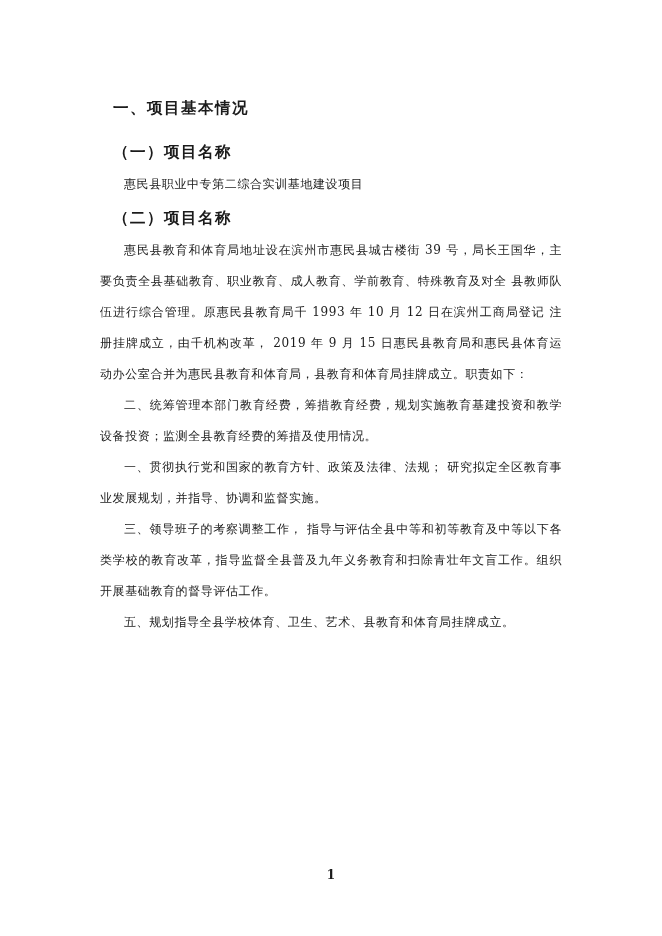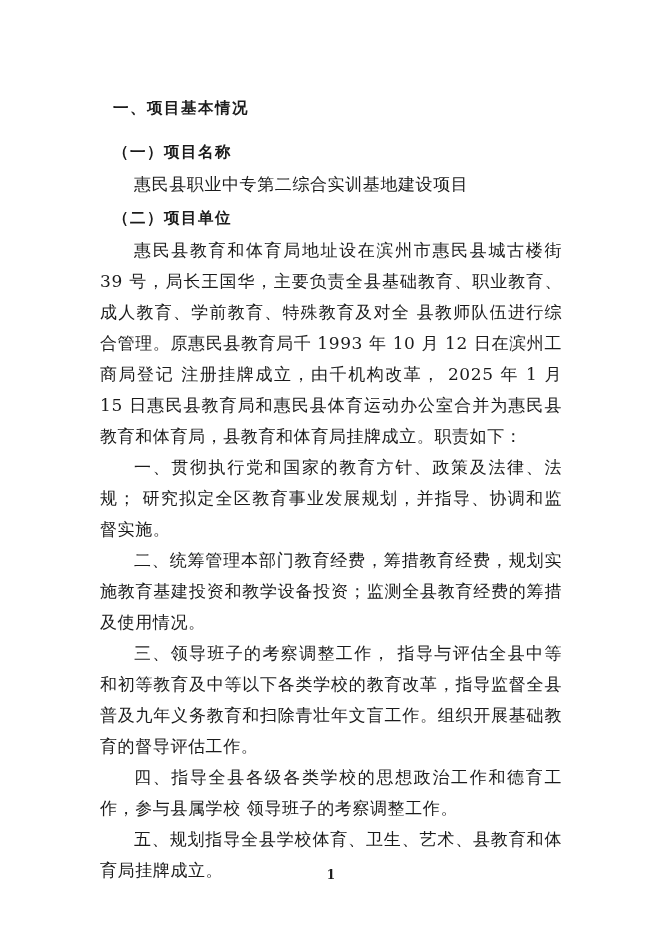--- a/index.html
+++ b/index.html
@@ -31,21 +31,21 @@
   .sec-title {
     font-size: 15.5px;
     font-weight: bold;
     letter-spacing: 1.5px;
     padding-left: 13px;
     line-height: 31px;
     margin-top: 2px;
     margin-bottom: 2px;
   }
   .para {
-    font-size: 17px;
+    font-size: 12px;
     line-height: 31px;
     text-align: justify;
     text-indent: 2em;
     letter-spacing: 0.6px;
   }
   .page-number {
     position: absolute;
     bottom: 54px;
     left: 0;
     right: 0;
@@ -59,30 +59,29 @@
 <body>
 
 <div class="page">
 
   <div class="doc-heading">一、项目基本情况</div>
 
   <div class="sec-title">（一）项目名称</div>
 
   <p class="para">惠民县职业中专第二综合实训基地建设项目</p>
 
-  <div class="sec-title">（二）项目单位</div>
+  <div class="sec-title">（二）项目名称</div>
 
-  <p class="para">惠民县教育和体育局地址设在滨州市惠民县城古楼街 39 号，局长王国华，主要负责全县基础教育、职业教育、成人教育、学前教育、特殊教育及对全 县教师队伍进行综合管理。原惠民县教育局千 1993 年 10 月 12 日在滨州工商局登记 注册挂牌成立，由千机构改革， 2025 年 1 月 15 日惠民县教育局和惠民县体育运动办公室合并为惠民县教育和体育局，县教育和体育局挂牌成立。职责如下：</p>
+  <p class="para">惠民县教育和体育局地址设在滨州市惠民县城古楼街 39 号，局长王国华，主要负责全县基础教育、职业教育、成人教育、学前教育、特殊教育及对全 县教师队伍进行综合管理。原惠民县教育局千 1993 年 10 月 12 日在滨州工商局登记 注册挂牌成立，由千机构改革， 2019 年 9 月 15 日惠民县教育局和惠民县体育运动办公室合并为惠民县教育和体育局，县教育和体育局挂牌成立。职责如下：</p>
+
+  <p class="para">二、统筹管理本部门教育经费，筹措教育经费，规划实施教育基建投资和教学设备投资；监测全县教育经费的筹措及使用情况。</p>
 
   <p class="para">一、贯彻执行党和国家的教育方针、政策及法律、法规；  研究拟定全区教育事业发展规划，并指导、协调和监督实施。</p>
 
-  <p class="para">二、统筹管理本部门教育经费，筹措教育经费，规划实施教育基建投资和教学设备投资；监测全县教育经费的筹措及使用情况。</p>
-
   <p class="para">三、领导班子的考察调整工作， 指导与评估全县中等和初等教育及中等以下各类学校的教育改革，指导监督全县普及九年义务教育和扫除青壮年文盲工作。组织开展基础教育的督导评估工作。</p>
 
-  <p class="para">四、指导全县各级各类学校的思想政治工作和德育工作，参与县属学校 领导班子的考察调整工作。</p>
 
   <p class="para">五、规划指导全县学校体育、卫生、艺术、县教育和体育局挂牌成立。</p>
 
 
   <div class="page-number">1</div>
 
 </div>
 
 </body></html>

